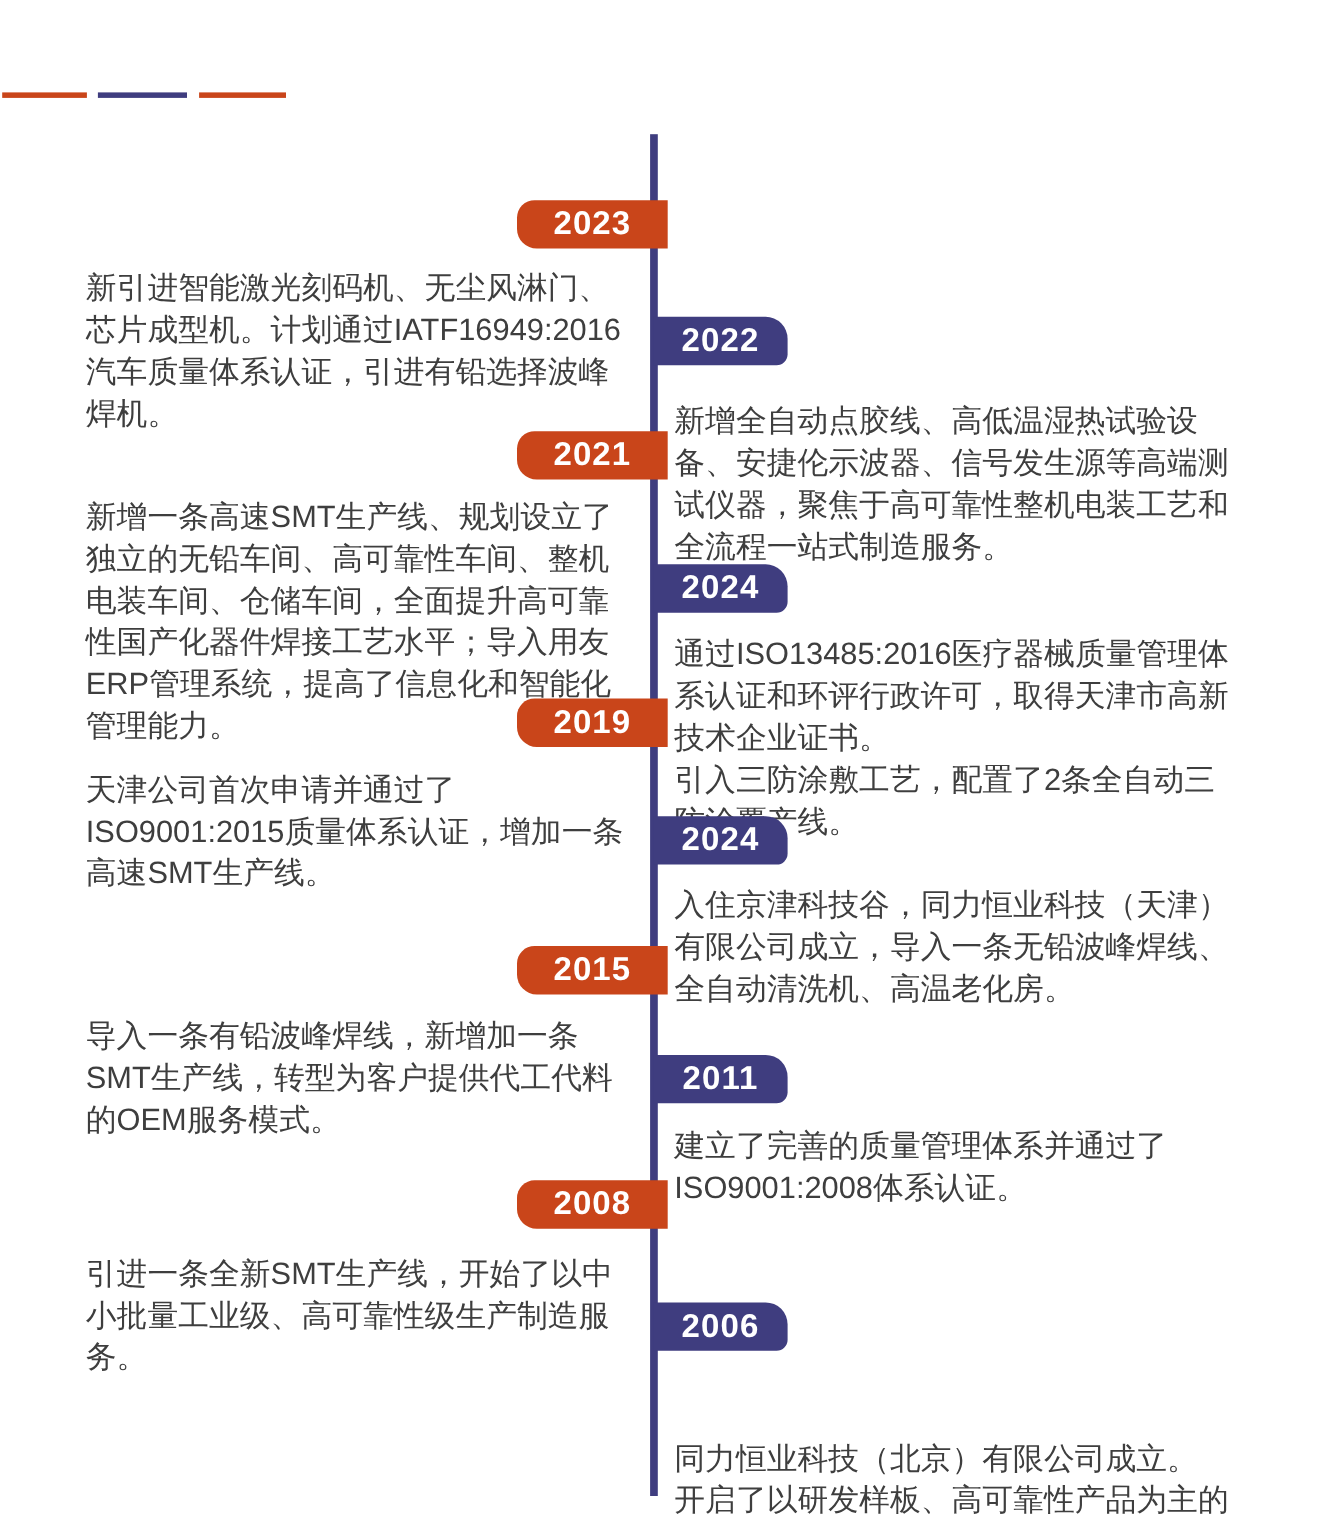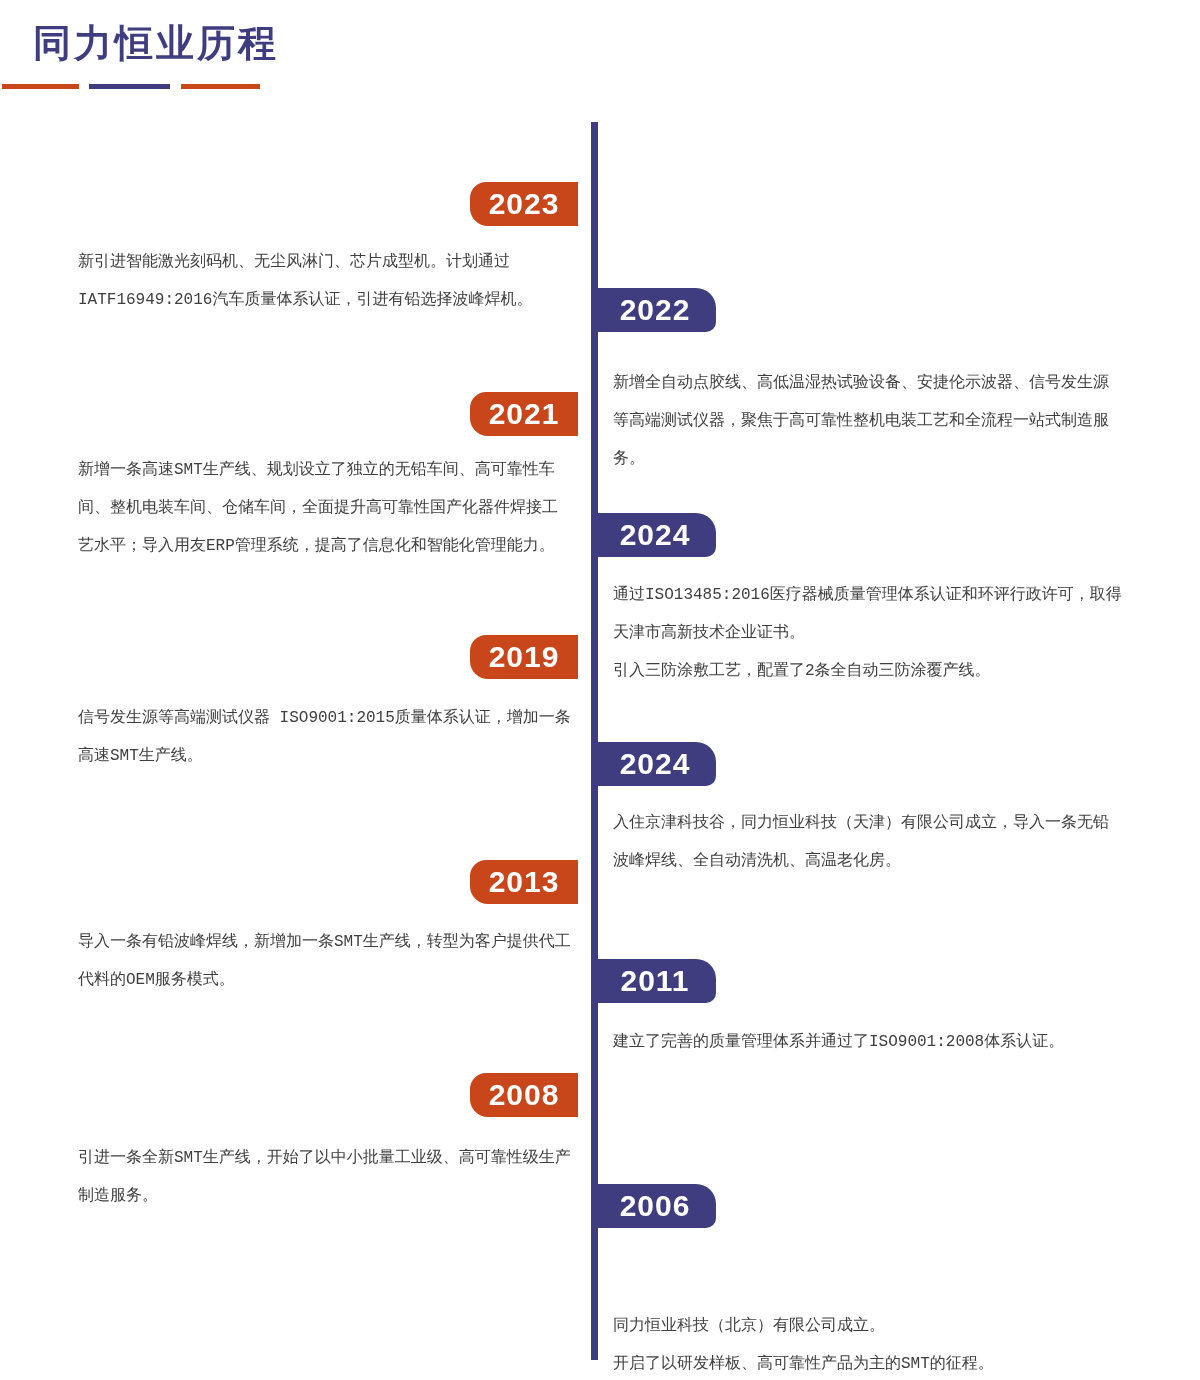--- a/index.html
+++ b/index.html
@@ -28,42 +28,41 @@
   .axis{
     position:absolute; left:591px; top:122px; width:7px; height:1238px;
     background:var(--purple);
   }
   .badge{
     position:absolute; height:44px; line-height:44px;
     font-size:30px; font-weight:bold; text-align:center;
     color:var(--badge-text); letter-spacing:1px; z-index:2;
   }
   .badge.left{
-    left:470px; width:108px;
+    left:470px; width:137px;
     background:var(--orange);
     border-radius:16px 0 0 18px;
   }
   .badge.right{
     left:594px; width:122px;
     background:var(--purple);
     border-radius:0 20px 10px 0;
   }
   .entry-text{
-    position:absolute; font-size:16px; line-height:38px;
-    color:var(--text); white-space:pre-line; z-index:1;font-family:Liberation Mono, monospace;
+    position:absolute; font-size:28px; line-height:38px;
+    color:var(--text); white-space:pre-line; z-index:1;
   }
   .entry-text.left{ left:78px;  width:494px; }
   .entry-text.right{ left:613px; width:510px; }
 </style>
 </head>
 <body>
 
 <div class="canvas">
 
-  <h1 class="title">同力恒业历程</h1>
   <div class="bar b1"></div>
   <div class="bar b2"></div>
   <div class="bar b3"></div>
 
   <div class="axis"></div>
 
   <div>
     <div class="badge left" style="top:182px">2023</div>
     <div class="entry-text left" style="top:243px">新引进智能激光刻码机、无尘风淋门、芯片成型机。计划通过IATF16949:2016汽车质量体系认证，引进有铅选择波峰焊机。</div>
   </div>
@@ -79,30 +78,30 @@
   </div>
 
   <div>
     <div class="badge right" style="top:513px">2024</div>
     <div class="entry-text right" style="top:576px">通过ISO13485:2016医疗器械质量管理体系认证和环评行政许可，取得天津市高新技术企业证书。
 引入三防涂敷工艺，配置了2条全自动三防涂覆产线。</div>
   </div>
 
   <div>
     <div class="badge left" style="top:635px">2019</div>
-    <div class="entry-text left" style="top:699px">信号发生源等高端测试仪器 ISO9001:2015质量体系认证，增加一条高速SMT生产线。</div>
+    <div class="entry-text left" style="top:699px">天津公司首次申请并通过了 ISO9001:2015质量体系认证，增加一条高速SMT生产线。</div>
   </div>
 
   <div>
     <div class="badge right" style="top:742px">2024</div>
     <div class="entry-text right" style="top:804px">入住京津科技谷，同力恒业科技（天津）有限公司成立，导入一条无铅波峰焊线、全自动清洗机、高温老化房。</div>
   </div>
 
   <div>
-    <div class="badge left" style="top:860px">2013</div>
+    <div class="badge left" style="top:860px">2015</div>
     <div class="entry-text left" style="top:923px">导入一条有铅波峰焊线，新增加一条SMT生产线，转型为客户提供代工代料的OEM服务模式。</div>
   </div>
 
   <div>
     <div class="badge right" style="top:959px">2011</div>
     <div class="entry-text right" style="top:1023px">建立了完善的质量管理体系并通过了ISO9001:2008体系认证。</div>
   </div>
 
   <div>
     <div class="badge left" style="top:1073px">2008</div>

